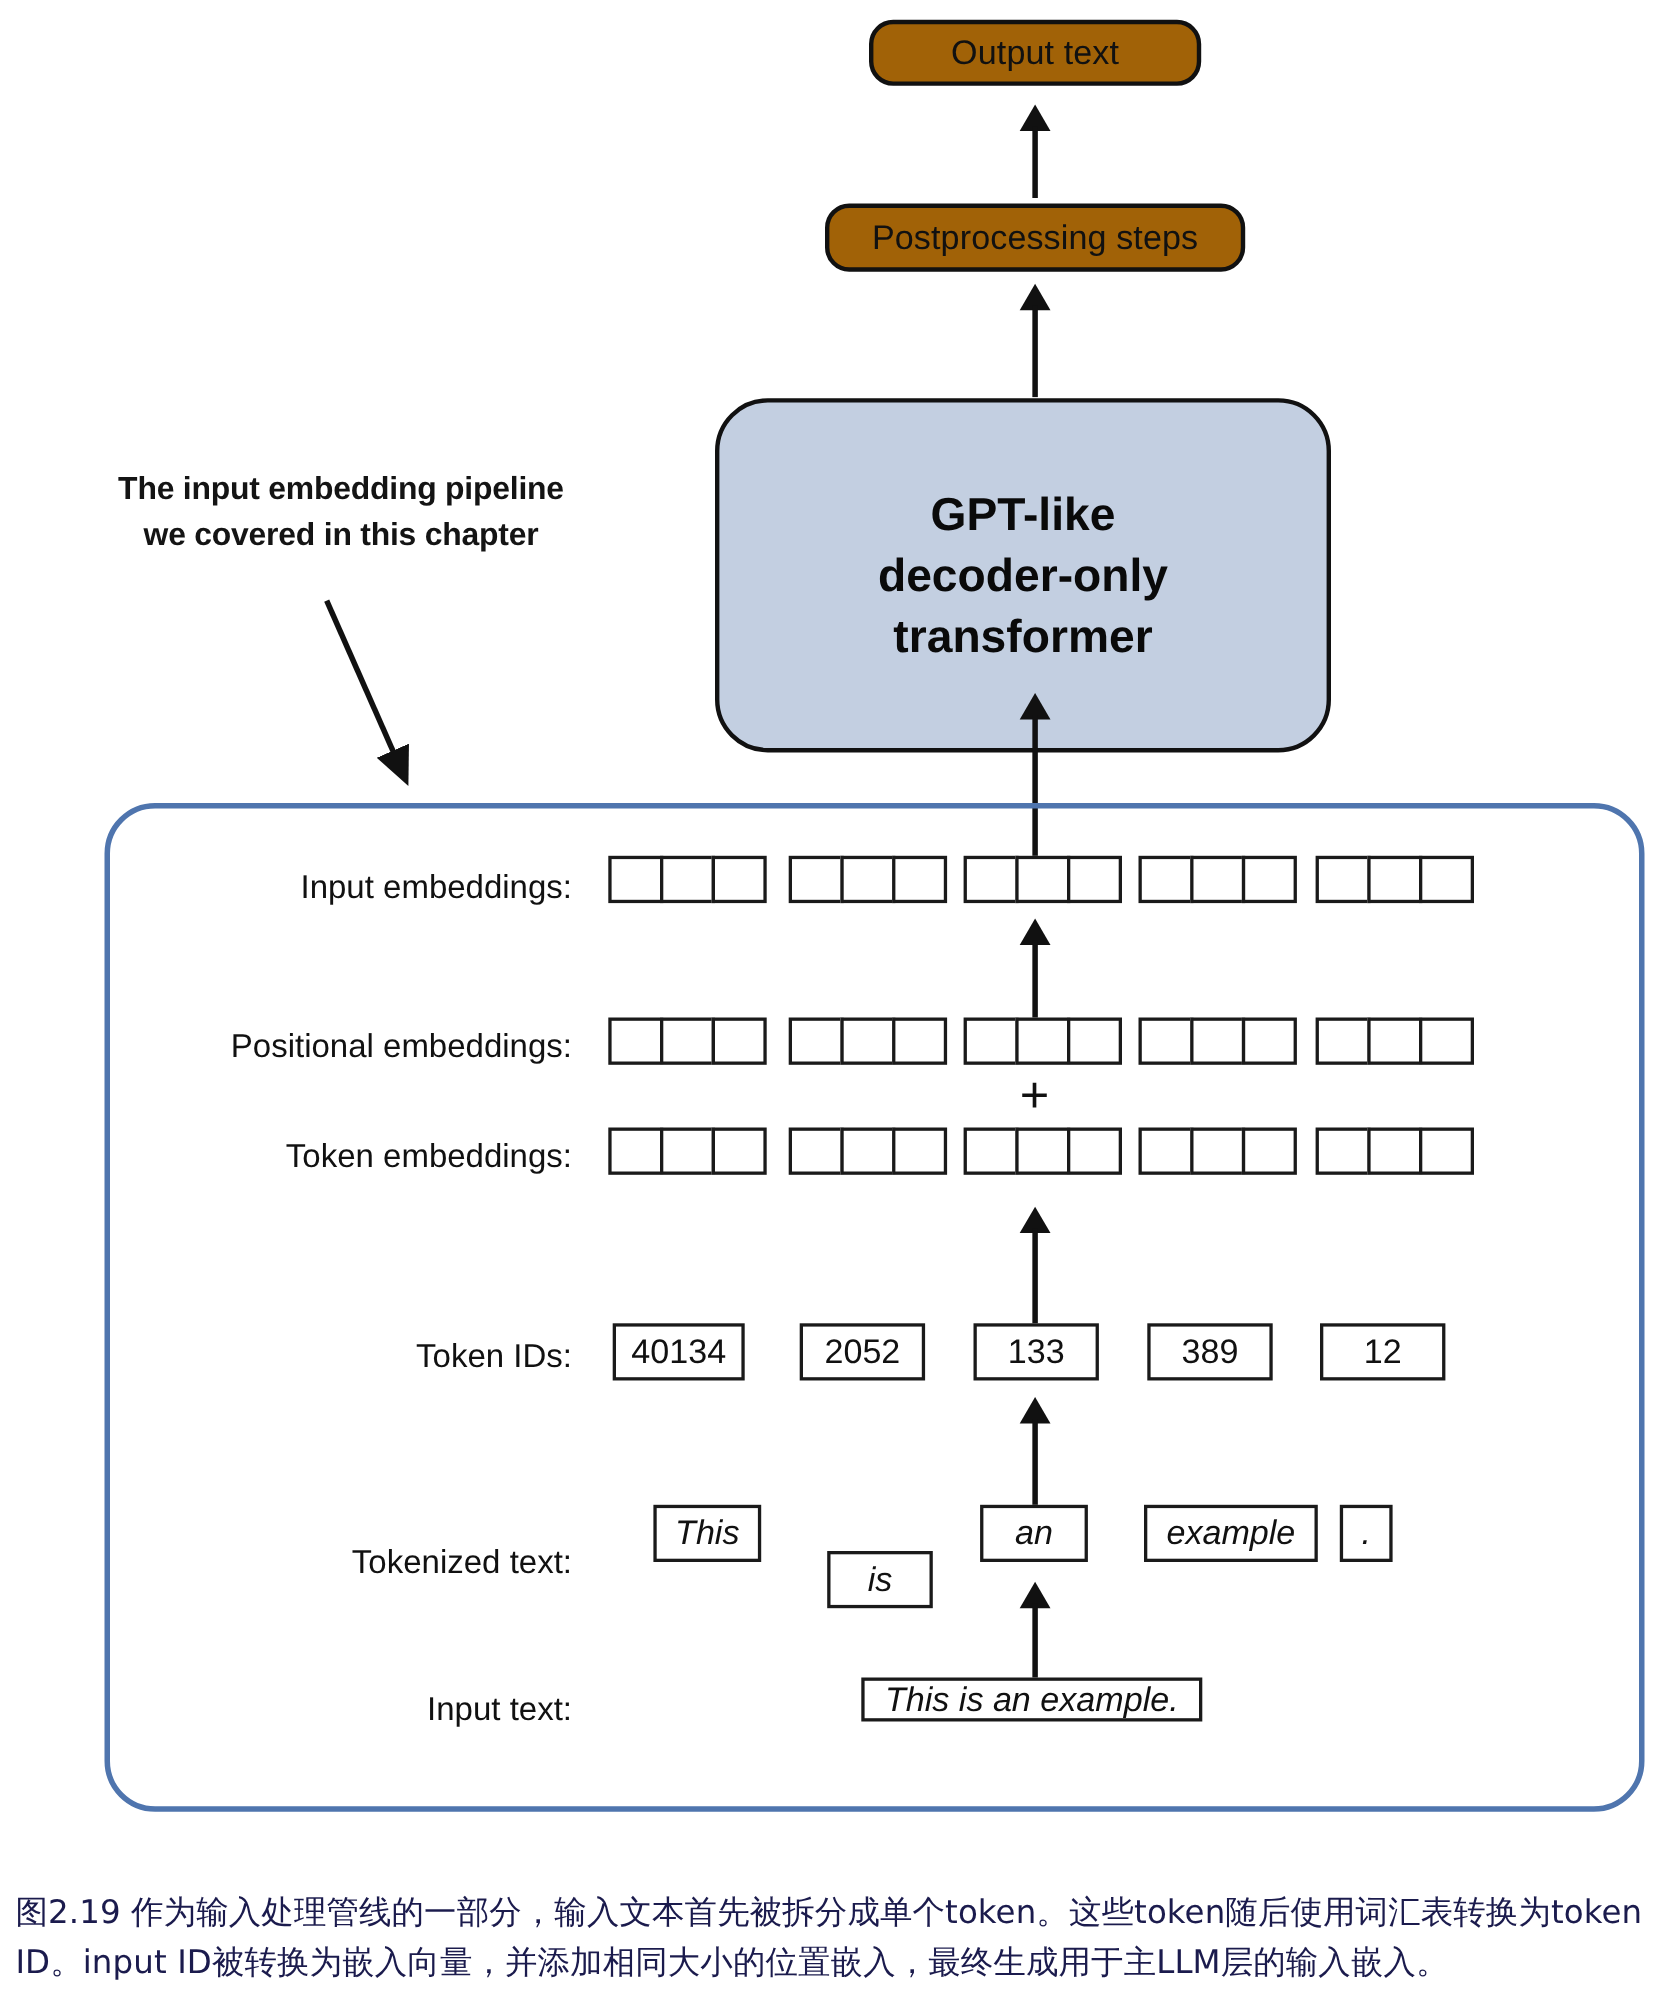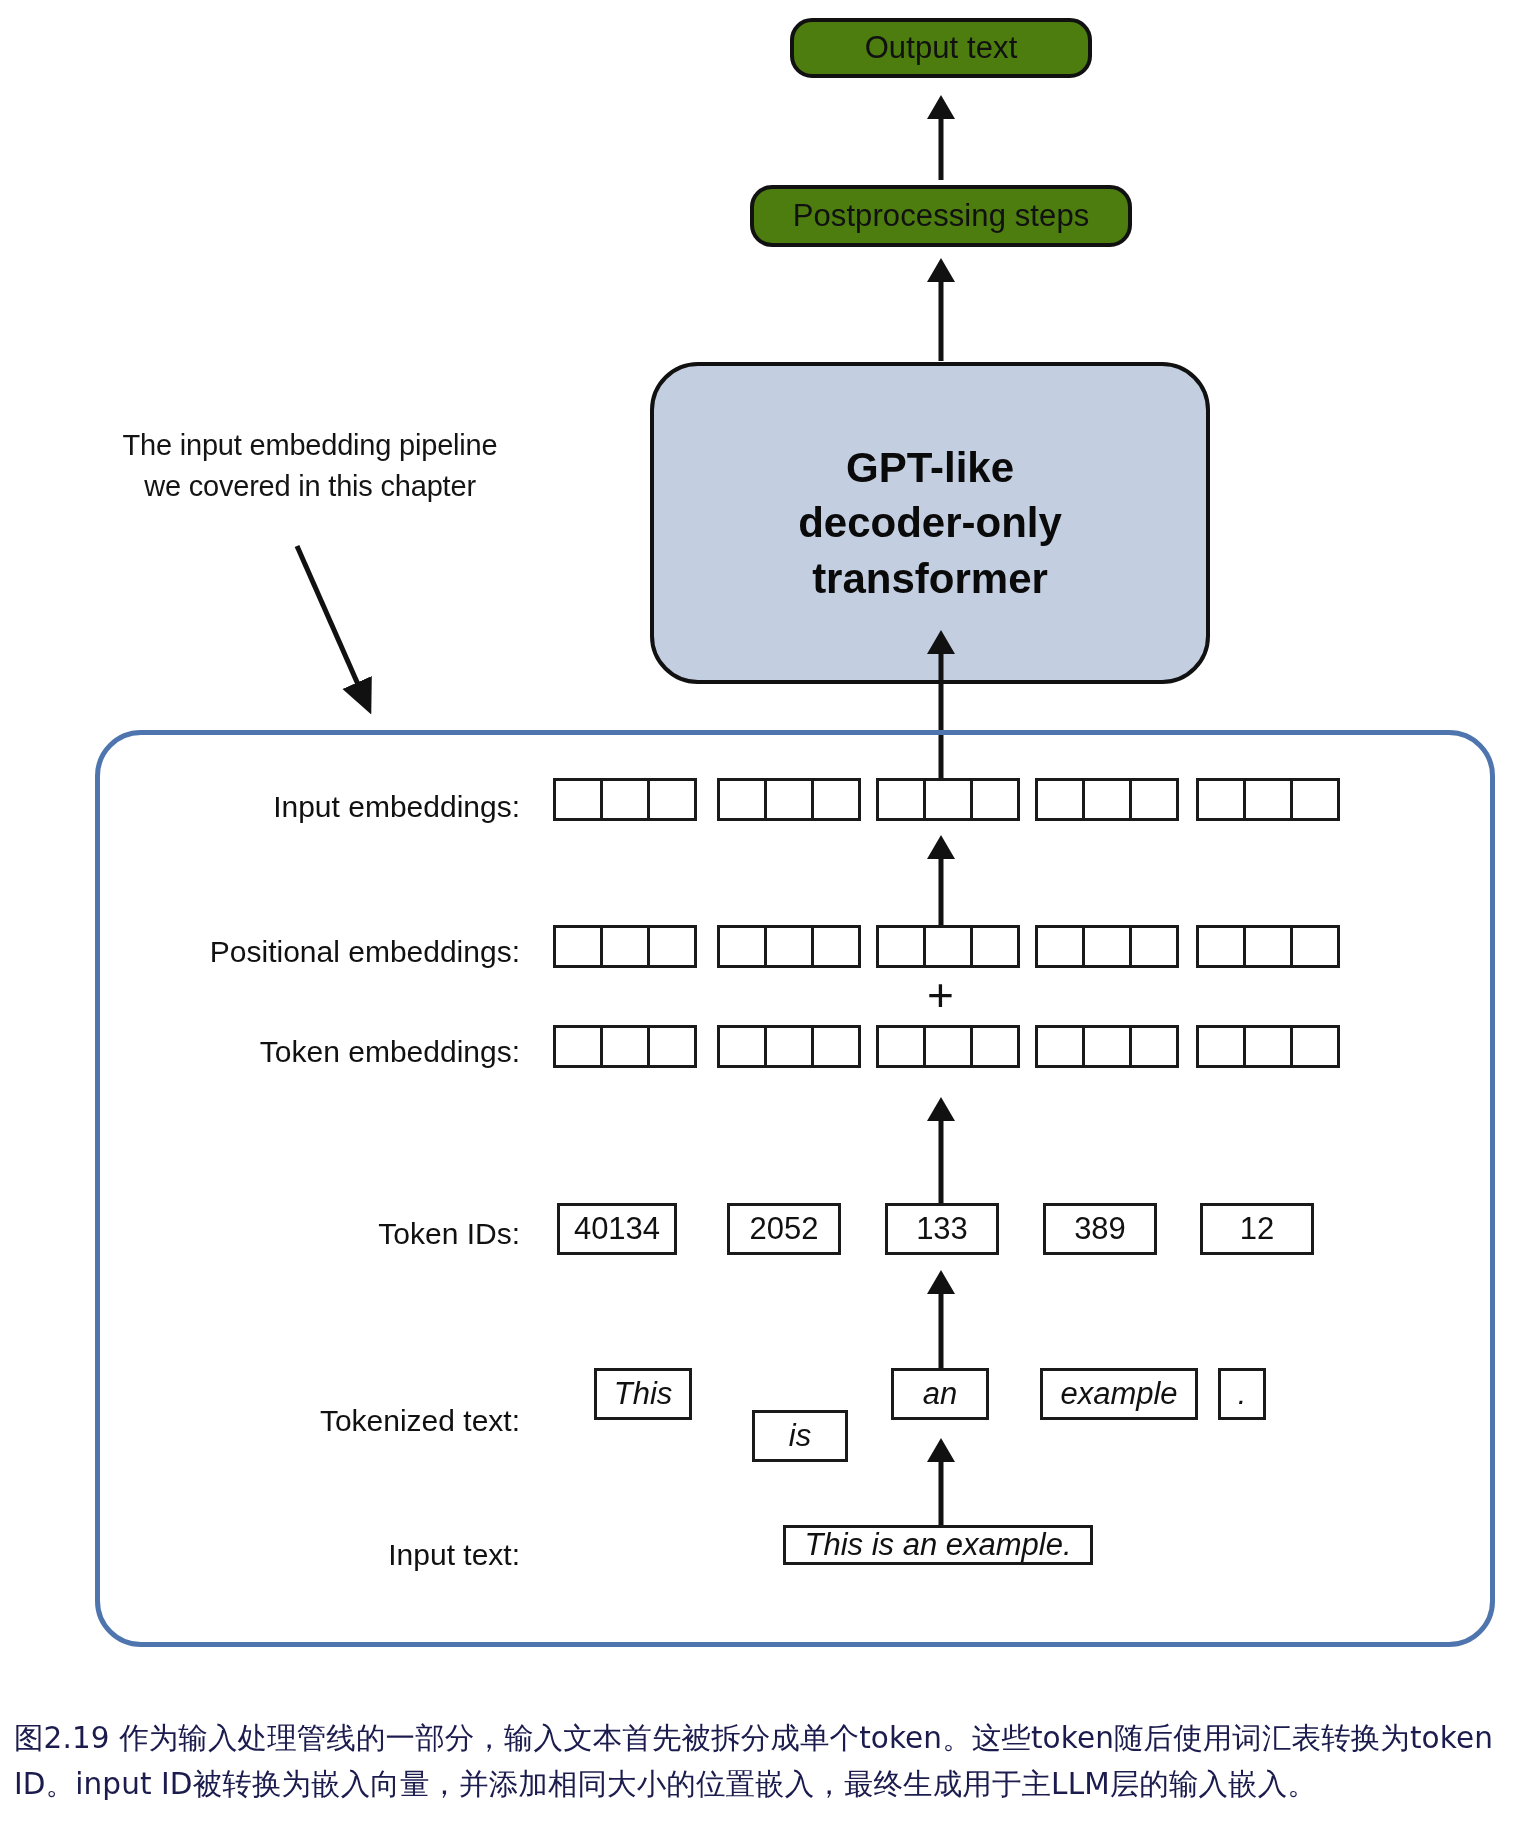--- a/index.html
+++ b/index.html
@@ -13,21 +13,21 @@
     position: relative;
     font-family: "Liberation Sans", sans-serif;
     overflow: hidden;
   }
 
   .round-box {
     position: absolute;
     box-sizing: border-box;
     border: 4px solid #111111;
     border-radius: 22px;
-    background: #4d7c0f;
+    background: #a16207;
     display: flex;
     align-items: center;
     justify-content: center;
     font-size: 31px;
     color: #111111;
     letter-spacing: .1px;
   }
 
   .gpt-box {
     position: absolute;
@@ -115,21 +115,21 @@
     position: absolute;
     font-size: 46px;
     line-height: 1;
     color: #111111;
     font-weight: 500;
   }
 
   .annotation {
     position: absolute;
     font-size: 29px;
-    font-weight: normal;
+    font-weight: bold;
     line-height: 1.42;
     color: #141414;
     text-align: center;
     font-stretch: condensed;
     letter-spacing: -.2px;
   }
 
   .caption {
     position: absolute;
     font-size: 29.5px;

